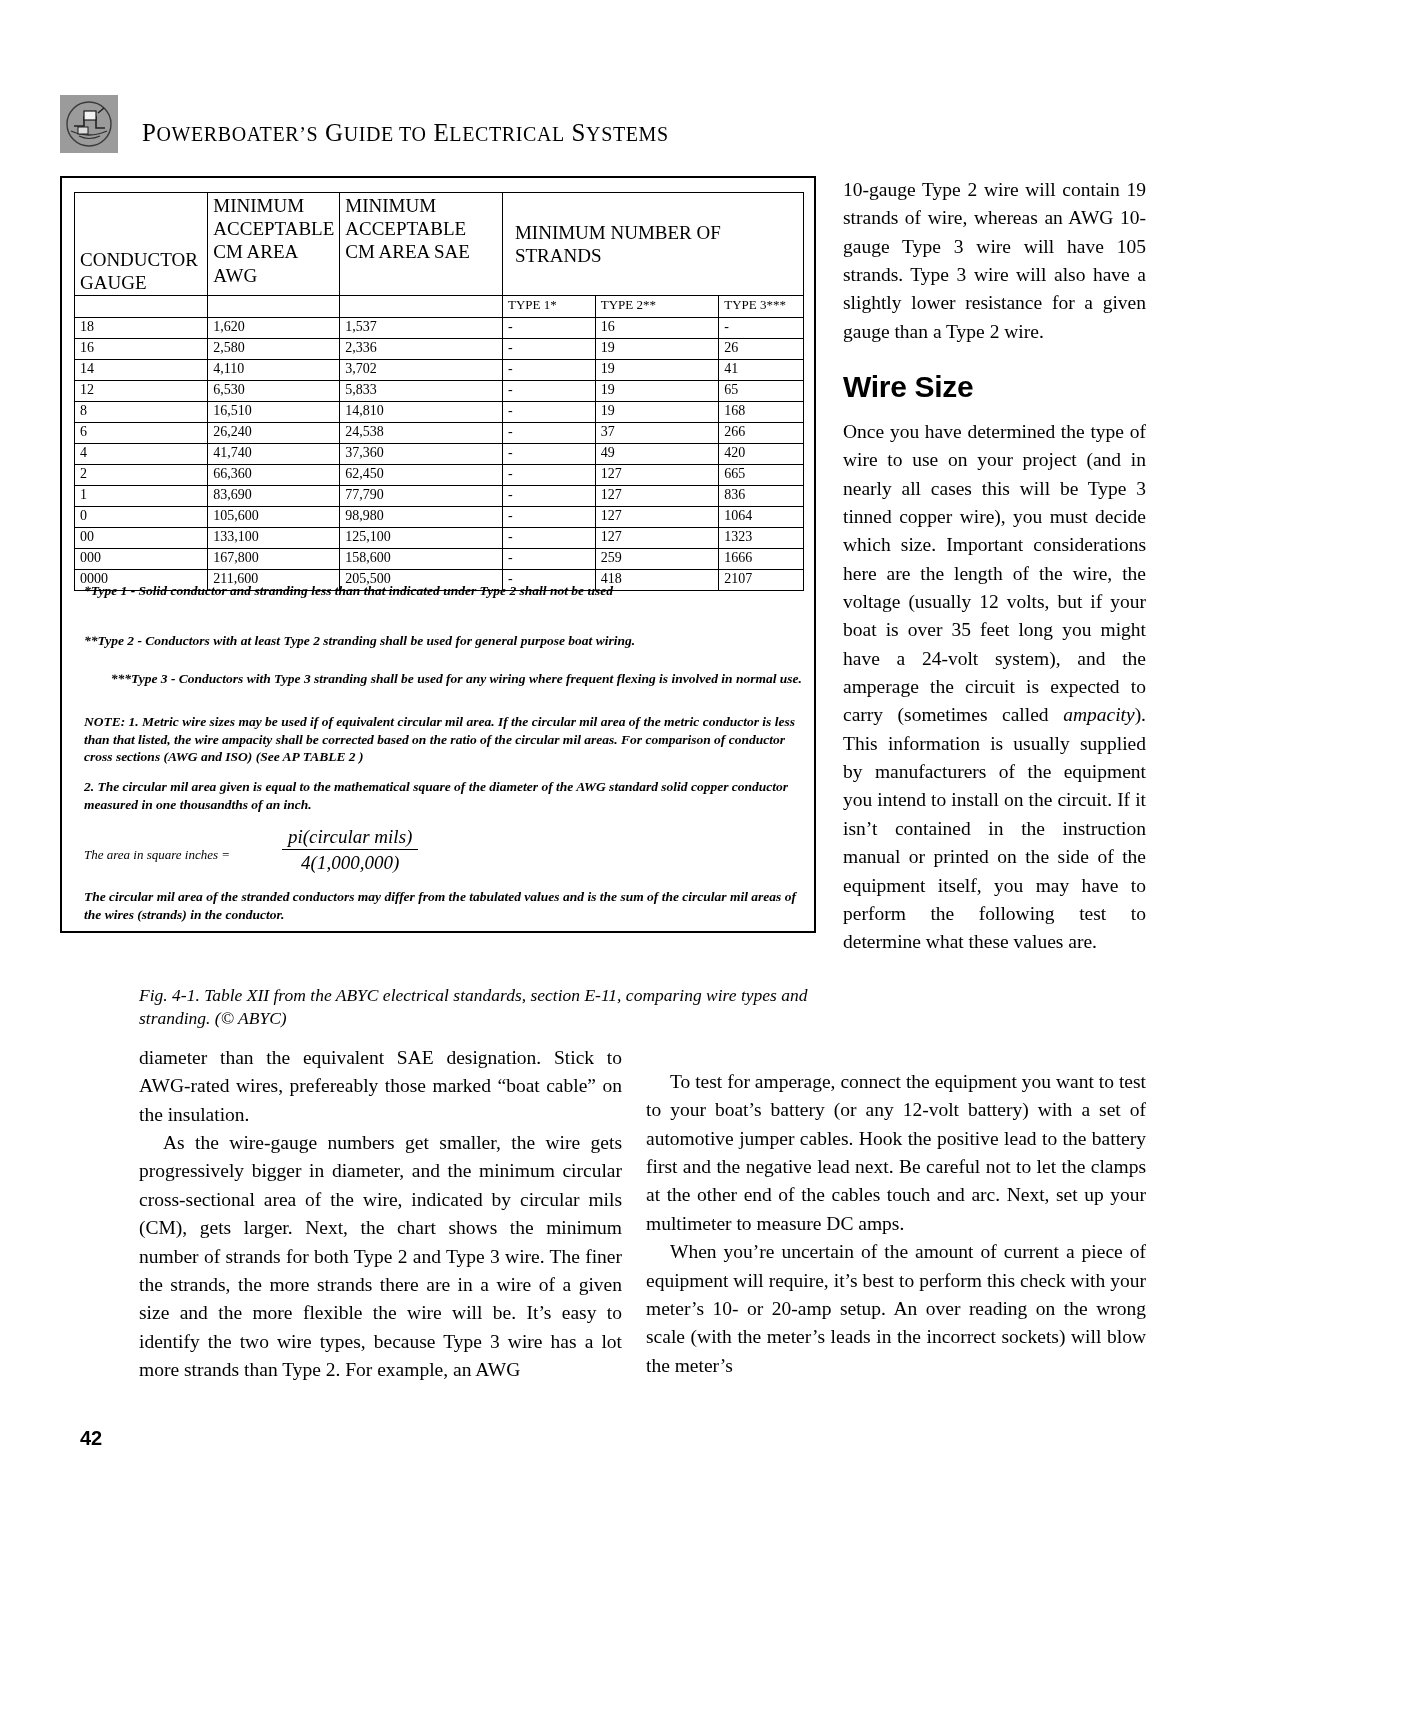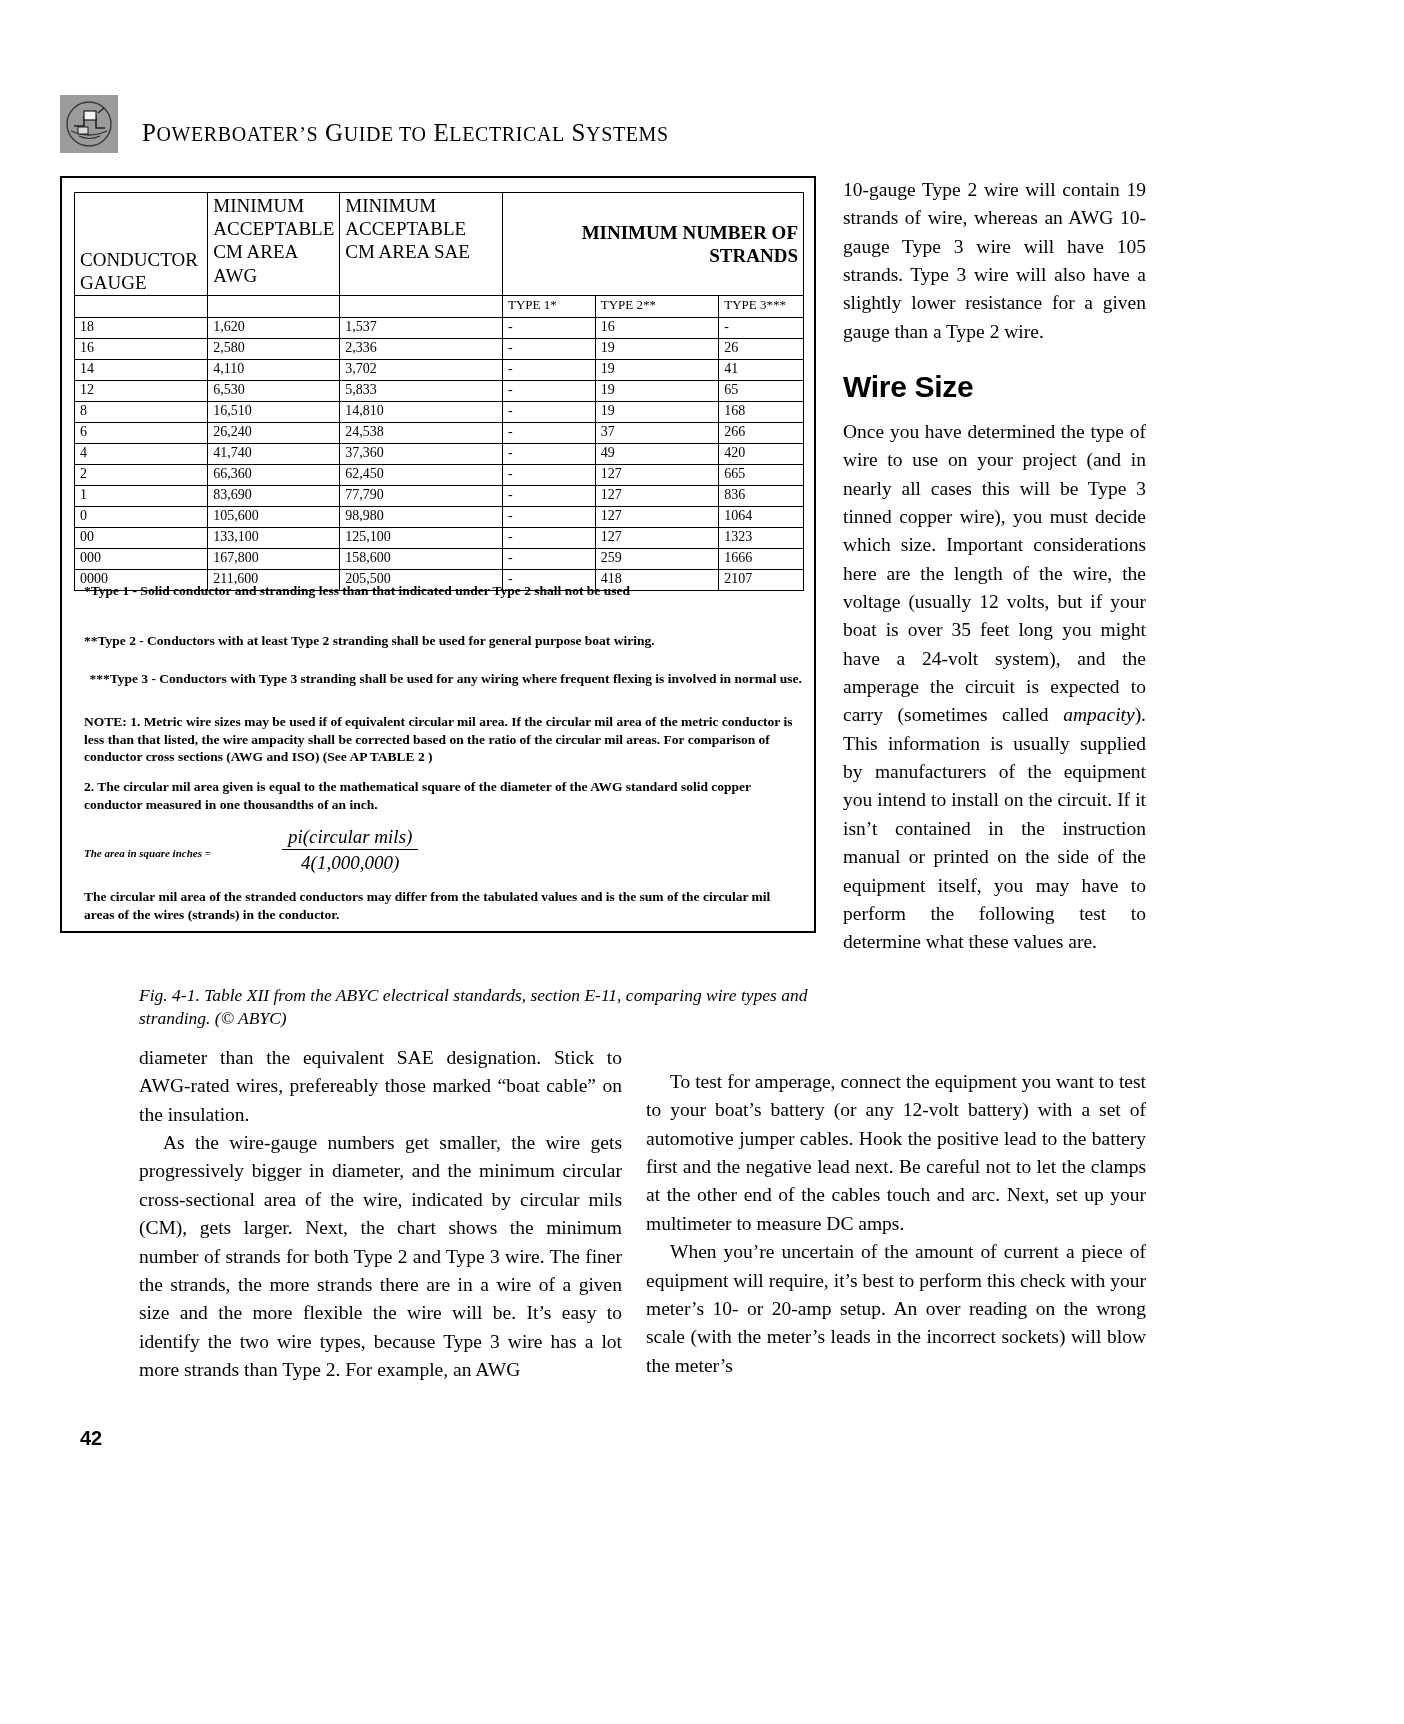--- a/index.html
+++ b/index.html
@@ -81,23 +81,22 @@
     line-height: 1.22;
   }
   table.abyc td.hcell {
     vertical-align: top;
     height: 92px;
     font-size: 19px;
     margin-left: 22px;
   }
   table.abyc td.hcell-mid {
     vertical-align: middle;
-    text-align: right;
+    text-align: left;
     padding-left: 12px;
-    font-weight: bold;
   }
   table.abyc td.sub {
     height: 19px;
     font-size: 13px;
   }
   table.abyc td.data {
     height: 19px;
     font-size: 14px;
     padding-top: 0px;
     padding-bottom: 1px;
@@ -107,20 +106,21 @@
   .col-sae     { width: 163px; }
   .col-t1      { width: 100px; }
   .col-t2      { width: 142px; }
   .col-t3      { width: 89px; }
 
   .note-block {
     position: absolute;
     left: 22px;
     width: 718px;
     font-family: "Liberation Serif", serif;
+    font-style: italic;
     font-weight: bold;
     font-size: 13.5px;
     line-height: 1.3;
   }
   #fn1 { top: 404px; }
   #fn2 { top: 448px; margin-top: 6px; }
   #fn3 { top: 492px; text-align: right; }
   #note1 { top: 535px; }
   #note2 { top: 600px; }
   #note3 { top: 710px; }
@@ -131,22 +131,22 @@
     top: 648px;
     width: 718px;
     height: 58px;
     font-family: "Liberation Serif", serif;
   }
   .formula .lead {
     position: absolute;
     left: 0px;
     top: 21px;
     font-style: italic;
-    font-weight: bold;
-    font-size: 11px;
+    font-weight: normal;
+    font-size: 13px;
     text-align: right;
   }
   .formula .frac {
     position: absolute;
     left: 198px;
     top: 0px;
     text-align: center;
     font-style: italic;
     font-size: 19px;
   }

